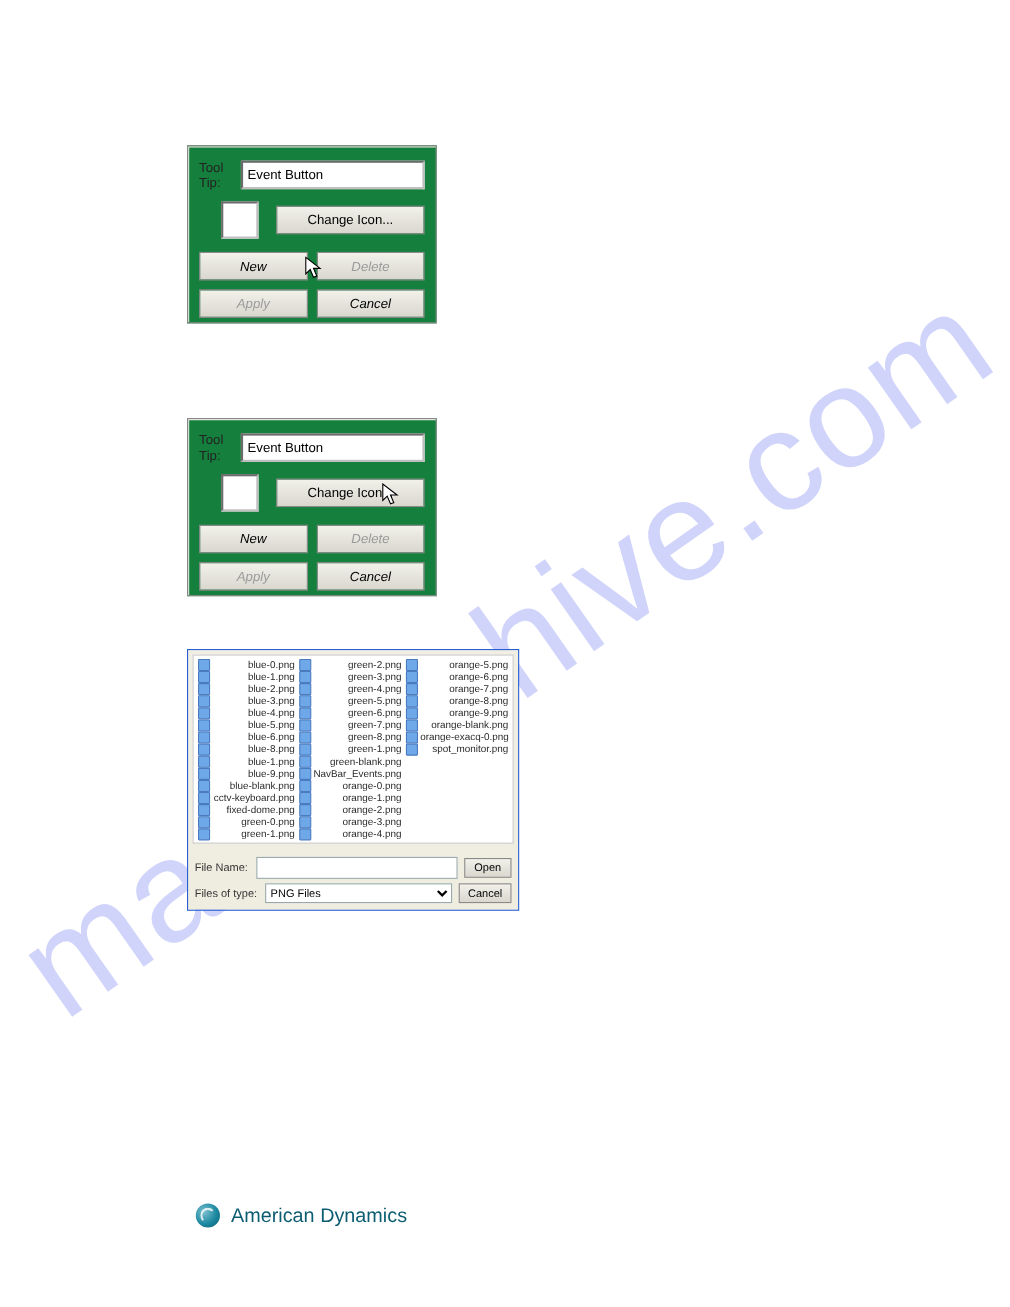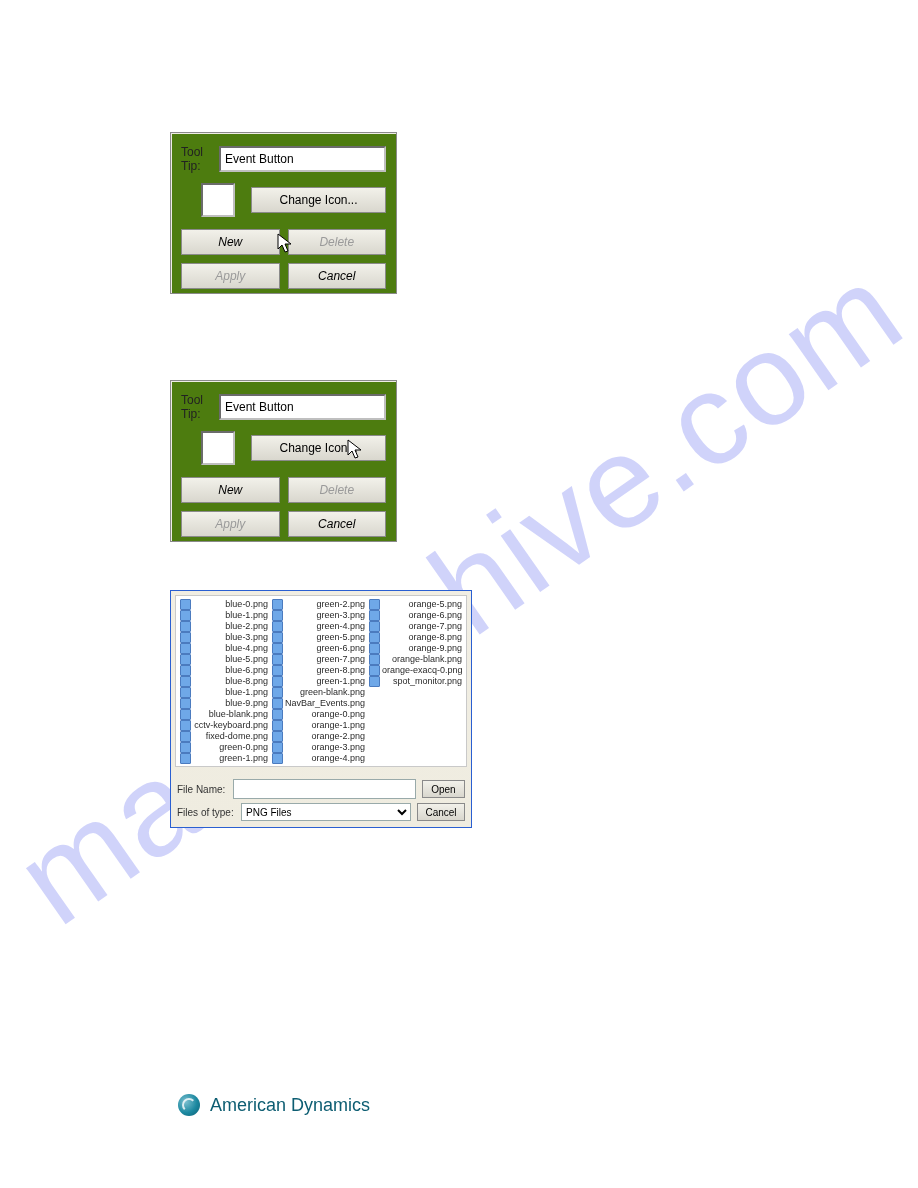--- a/index.html
+++ b/index.html
@@ -1,19 +1,19 @@
 <!DOCTYPE html>
 <html><head>
 <meta charset="utf-8">
 <style>
   html,body{margin:0;padding:0;background:#fff;font-family:"Tahoma","Segoe UI",Arial,sans-serif;font-size:12px;color:#222;}
   .page{position:relative;width:918px;height:1188px;margin:0 auto;background:#fff;overflow:hidden;}
   .watermark{position:absolute;left:50%;top:50%;transform:translate(-50%,-50%) rotate(-35deg);font-size:130px;color:rgba(120,130,240,.35);font-weight:400;letter-spacing:2px;white-space:nowrap;pointer-events:none;user-select:none;}
   
-  .panel{position:absolute;left:170px;width:225px;background:#4d7c0f;border:1px solid #8a8a8a;box-shadow:inset 1px 1px 0 #efede6;}
+  .panel{position:absolute;left:170px;width:225px;background:#15803d;border:1px solid #8a8a8a;box-shadow:inset 1px 1px 0 #efede6;}
   .panel-a{top:132px;height:160px;}
   .panel-b{top:380px;height:160px;}
   .panel-row{display:flex;align-items:center;padding:12px 10px 0 10px;}
   .lbl{font-size:12px;color:#222;margin-right:6px;}
   .txt-input{flex:1;height:20px;border:2px inset #bfbfbf;background:#fff;font-size:12px;padding:1px 4px;}
   .icon-box{width:30px;height:30px;border:2px inset #bfbfbf;background:#fff;margin-left:20px;margin-right:0;}
   .btnrow{display:flex;gap:8px;padding:6px 10px 0 10px;}
   .btnrow.center{justify-content:flex-start;align-items:center;}
   button.win{height:26px;border:1px solid #8a8a8a;background:linear-gradient(#f2f1ea,#d9d7ce);font-size:12px;cursor:pointer;}
   button.win.half{width:88px;font-style:italic;}

